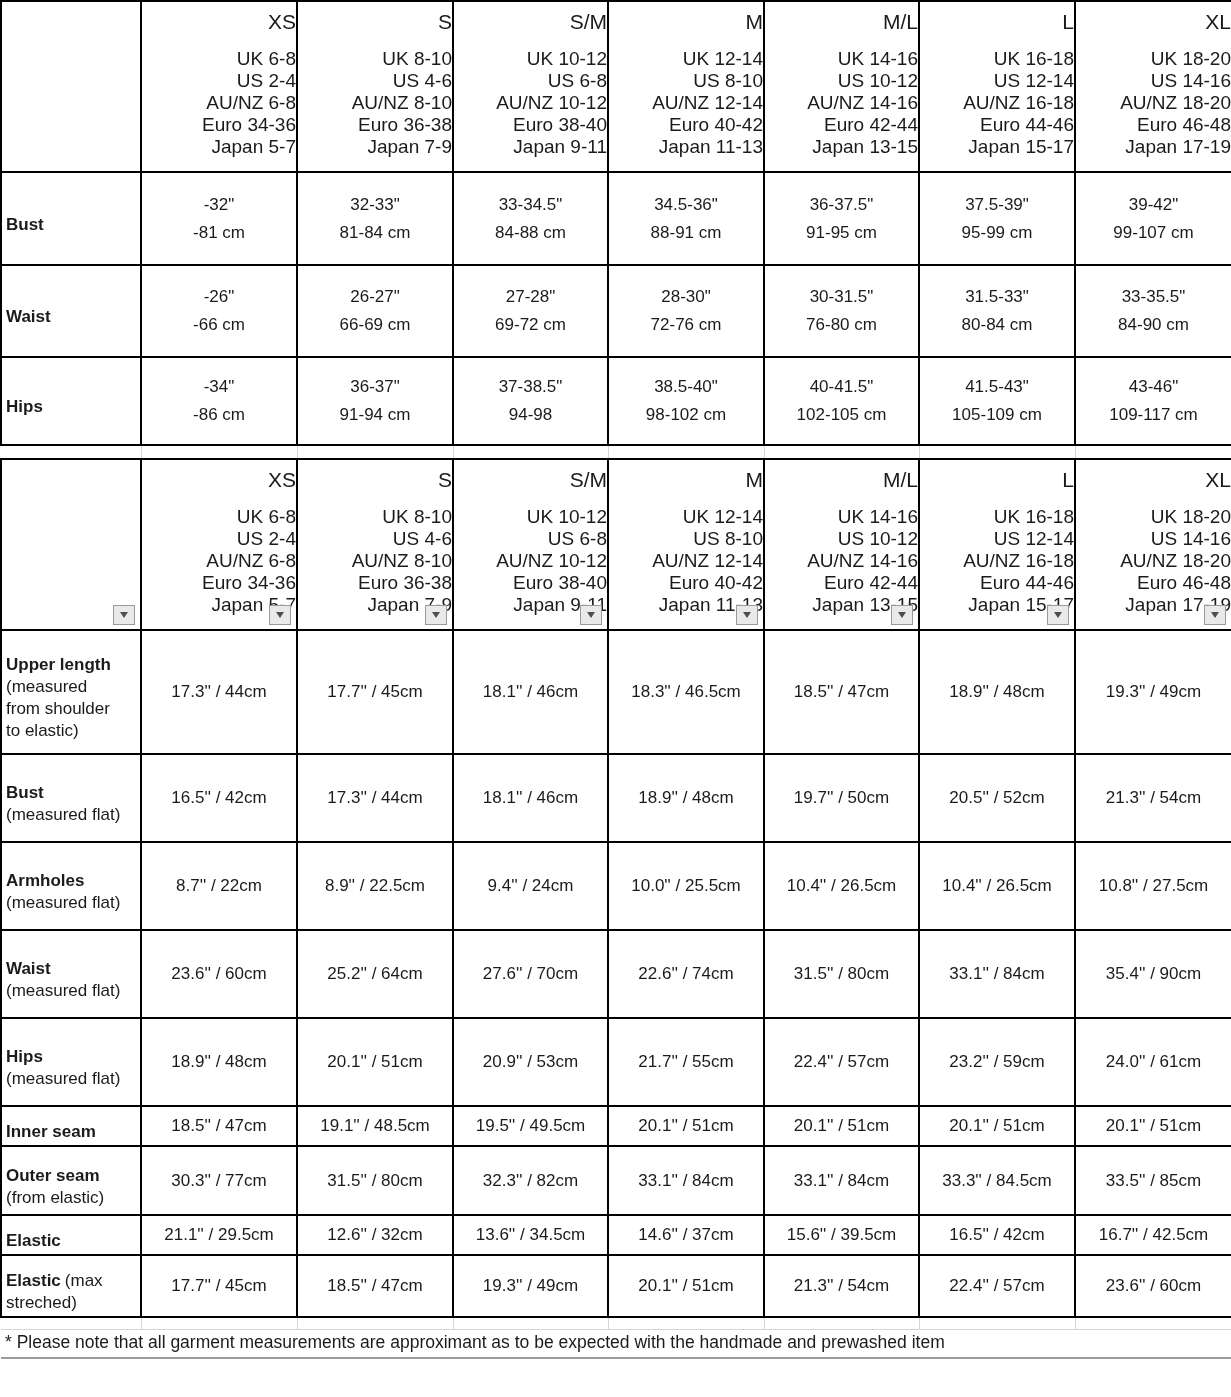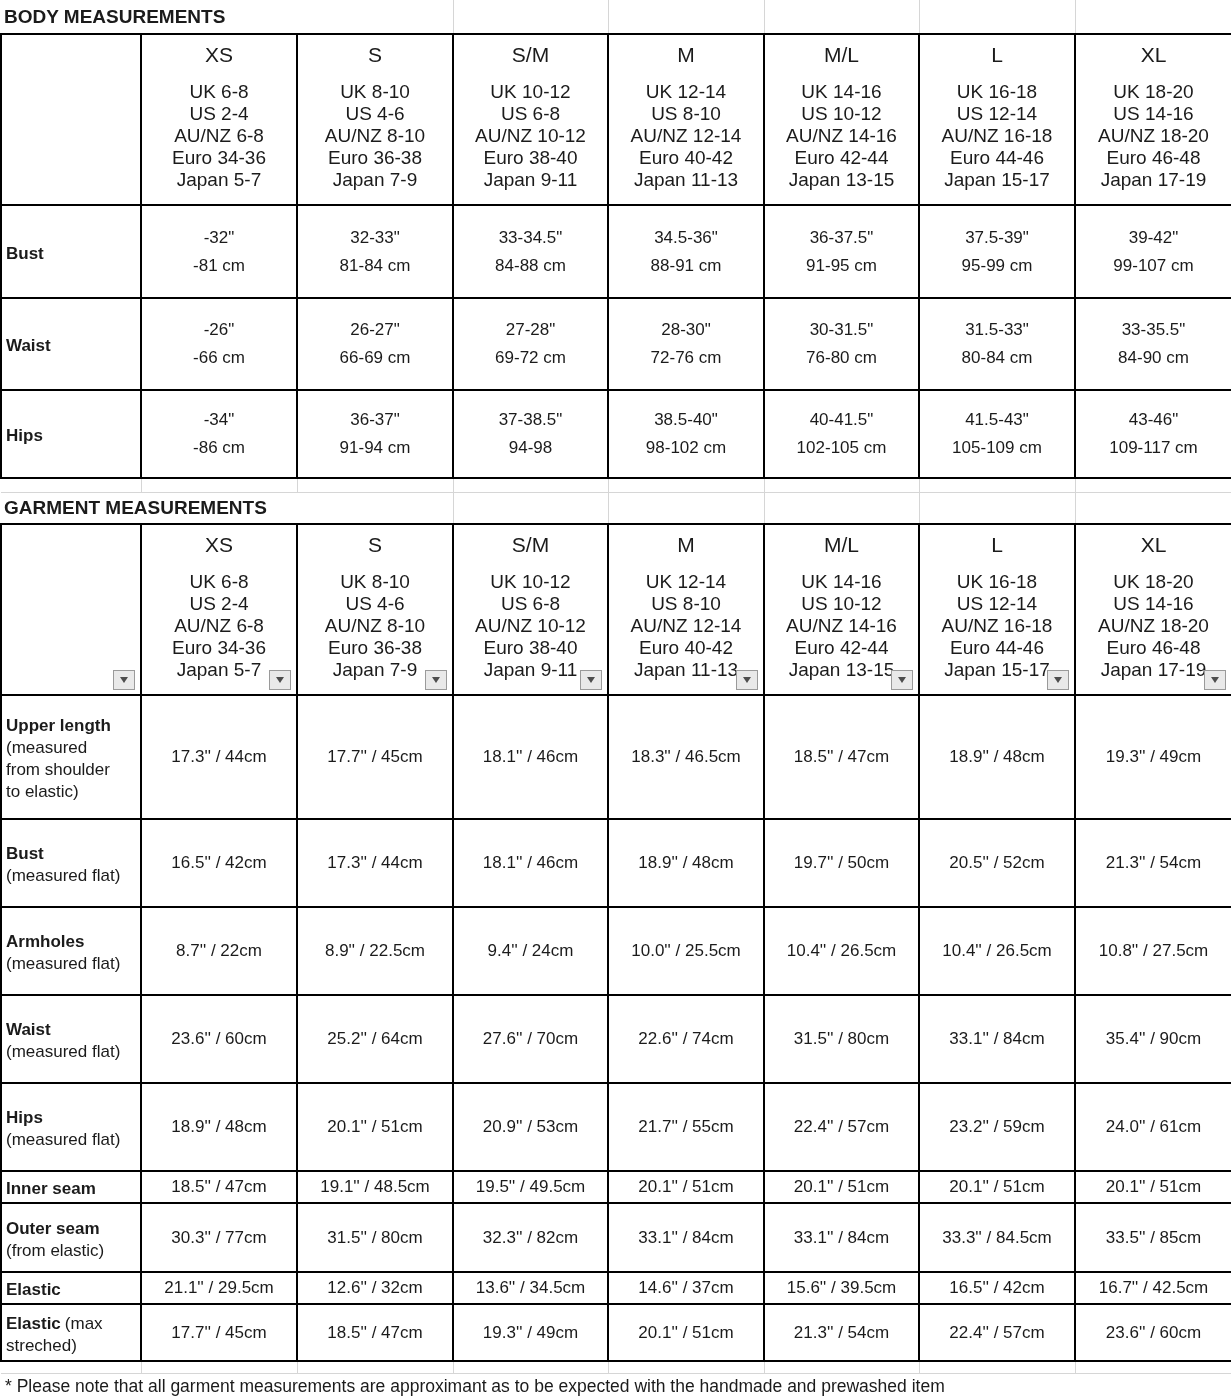--- a/index.html
+++ b/index.html
@@ -12,28 +12,28 @@
   
   .gl { border-right:1px solid #d6d6d6; }
   .spacer-row td { border-bottom:1px solid #d6d6d6; }
 
   
   .title-row td { border-bottom:2px solid #000; }
   .title-cell { font-weight:700; font-size:19px; white-space:nowrap; overflow:visible;
                 padding:2px 0 2px 3px; vertical-align:middle; letter-spacing:0px; }
 
   
-  .hc { border:2px solid #000; vertical-align:top; text-align:center; position:relative; background:#fff;margin-left:24px; }
+  .hc { border:2px solid #000; vertical-align:top; text-align:right; position:relative; background:#fff;margin-left:24px; }
   .size-name { font-size:21px; margin-top:4px; height:32px; line-height:32px; }
   .convs { margin-top:10px; font-size:19px; line-height:22px; }
 
   
   .dc { border:2px solid #000; text-align:center; vertical-align:middle; font-size:17px; line-height:28px; }
   .lc { border:2px solid #000; text-align:left; vertical-align:middle; font-size:17px;
-        line-height:22px; padding:6px 18px 2px 4px; }
+        line-height:22px; padding:14px 18px 2px 4px; }
   .lc b { font-weight:700; }
   .sub-block { display:block; }
   .sub-inline { margin-left:4px; }
 
   
   .dd { position:absolute; right:5px; bottom:4px; width:22px; height:20px;
         background:#e9e9e9; border:1px solid #9a9a9a; display:flex;
         align-items:center; justify-content:center; cursor:pointer; }
   .dd-tri { width:0; height:0; border-left:4.5px solid transparent;
             border-right:4.5px solid transparent; border-top:6px solid #4d4d4d; }
@@ -52,29 +52,20 @@
         <col style="width:156px">
         <col style="width:156px">
         <col style="width:155px">
   <col style="width:156px">
         <col style="width:155px">
         <col style="width:156px">
         <col style="width:157px">
 </colgroup>
 
 <tbody>
-        <tr class="title-row" style="height:34px">
-  <td class="title-cell" colspan="2">BODY MEASUREMENTS</td>
-  <td class="gl"></td>
-          <td class="gl"></td>
-          <td class="gl"></td>
-          <td class="gl"></td>
-          <td class="gl"></td>
-          <td></td>
-</tr>
 
 <tr style="height:171px">
   <td class="hc"></td>
   <td class="hc">
     <div class="size-name">XS</div>
     <div class="convs">
       <div>UK 6-8</div>
       <div>US 2-4</div>
       <div>AU/NZ 6-8</div>
       <div>Euro 34-36</div>
@@ -241,29 +232,20 @@
   <td class="gl"></td>
           <td class="gl"></td>
           <td class="gl"></td>
           <td class="gl"></td>
           <td class="gl"></td>
           <td class="gl"></td>
           <td class="gl"></td>
           <td></td>
 </tr>
 
-<tr class="title-row" style="height:32px">
-  <td class="title-cell" colspan="2">GARMENT MEASUREMENTS</td>
-  <td class="gl"></td>
-          <td class="gl"></td>
-          <td class="gl"></td>
-          <td class="gl"></td>
-          <td class="gl"></td>
-          <td></td>
-</tr>
 
 <tr style="height:171px">
   <td class="hc">
     <div class="dd">
               <span class="dd-tri"></span>
             </div>
   </td>
   <td class="hc">
     <div class="size-name">XS</div>
     <div class="convs">

